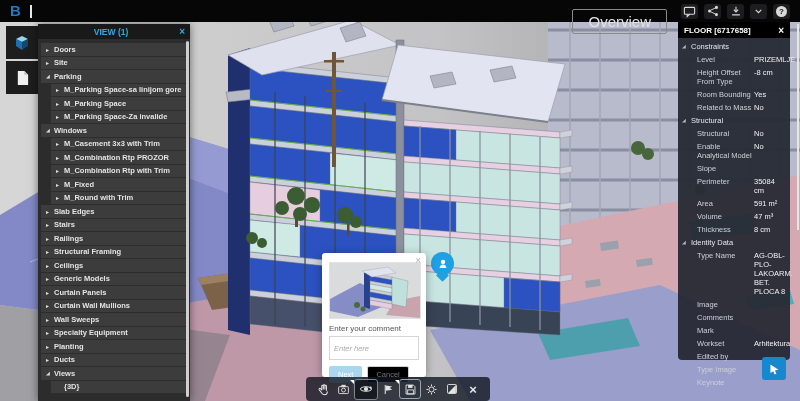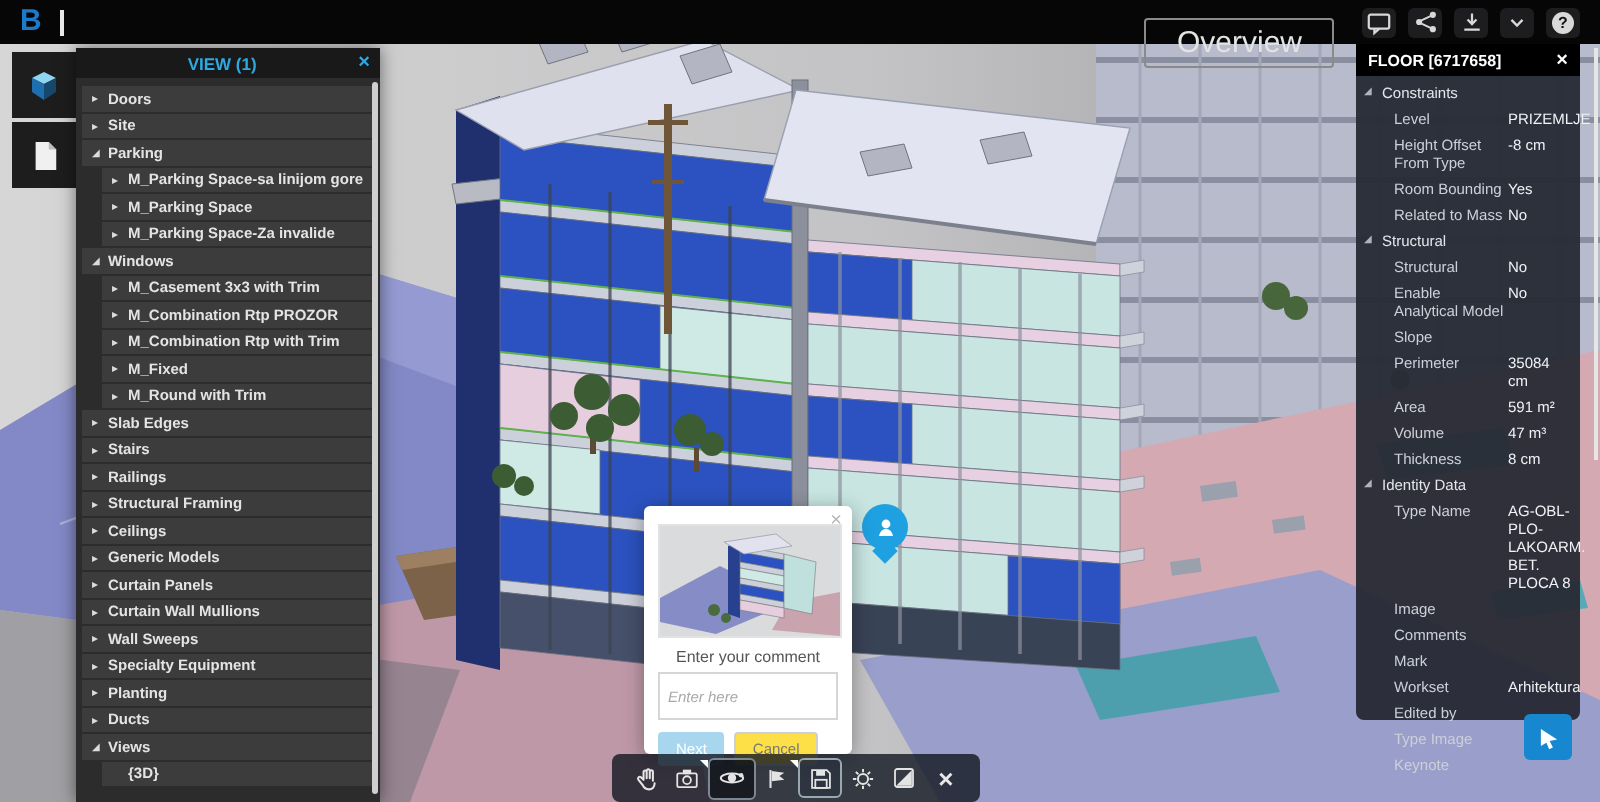--- a/index.html
+++ b/index.html
@@ -72,29 +72,29 @@
     border-radius:50%;z-index:22;display:flex;align-items:center;justify-content:center;}
   .pin::after{content:"";position:absolute;left:7px;top:19px;width:9px;height:9px;
     background:#1fa0e0;transform:rotate(45deg);z-index:-1;}
 
   
   .popup{position:absolute;left:322px;top:253px;width:104px;height:124px;background:#fff;
     border-radius:3px;box-shadow:0 2px 10px rgba(0,0,0,.35);z-index:23;padding:9px 7px 6px;
     box-sizing:border-box;}
   .popup-close{position:absolute;right:5px;top:2px;color:#b5b5b5;font-size:10px;}
   .thumb{width:90px;height:55px;border:1px solid #e2e2e2;display:block;}
-  .prompt{font-size:8px;color:#555;margin:5px 0 3px;text-align:center;}
+  .prompt{font-size:8px;color:#555;margin:5px 0 3px;}
   .comment-input{width:100%;height:24px;border:1px solid #d6d6d6;border-radius:0;
     font-size:7.5px;font-style:italic;padding:2px 4px;box-sizing:border-box;
     font-family:inherit;color:#444;}
   .comment-input::placeholder{color:#a9a9a9;font-style:italic;}
   .popup-actions{display:flex;gap:5px;margin-top:6px;}
   .btn-next{background:#a9d6ef;color:#fff;border:none;border-radius:2px;font-size:7.5px;
     padding:3px 9px;font-family:inherit;}
-  .btn-cancel{background:#fde047;color:#777;border:1px solid #cfcfcf;border-radius:2px;
+  .btn-cancel{background:#000000;color:#777;border:1px solid #cfcfcf;border-radius:2px;
     font-size:7.5px;padding:3px 8px;font-family:inherit;}
 
   
   .toolbar{position:absolute;left:306px;top:377px;width:184px;height:24px;z-index:24;
     background:rgba(17,22,32,0.8);border-radius:4px;display:flex;align-items:center;
     justify-content:space-between;padding:0 7px;box-sizing:border-box;}
   .tool-btn{position:relative;width:20px;height:19px;background:transparent;border:none;
     display:flex;align-items:center;justify-content:center;padding:0;}
   .tool-btn.sel{background:rgba(5,8,14,.6);border:1px solid #7d8794;border-radius:3px;
     width:24px;height:21px;}

